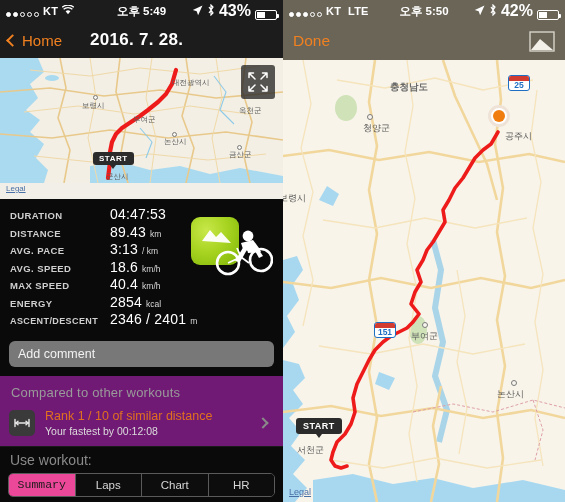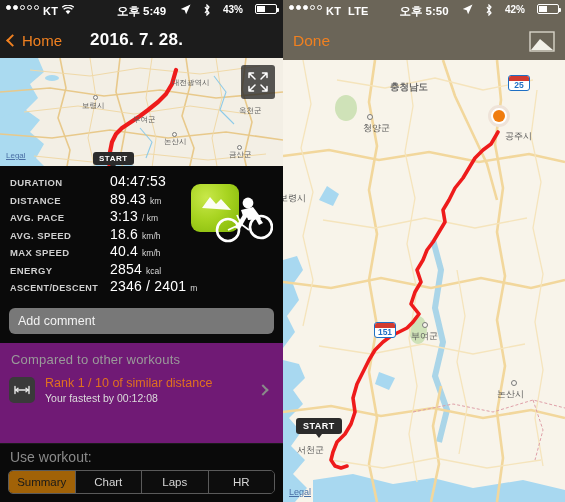--- a/index.html
+++ b/index.html
@@ -10,32 +10,32 @@
     overflow: hidden;
   }
   .screen { display: flex; width: 565px; height: 502px; }
 
   
   .statusbar {
     height: 22px; display: flex; align-items: center;
     padding: 0 6px; font-size: 11px; font-weight: bold;
     color: #fff; position: relative; flex-shrink: 0;
   }
-  .sb-left { display: flex; align-items: flex-start; gap: 4px; }
+  .sb-left { display: flex; align-items: flex-end; gap: 4px; }
   .dots { display: flex; gap: 2px; align-items: center; }
   .dot { width: 5px; height: 5px; border-radius: 50%; border: 1px solid #fff; }
   .dot.on { background: #fff; }
   .carrier { font-size: 11px; letter-spacing: .2px; }
   .sb-center {
     position: absolute; left: 0; right: 0; text-align: center;
     font-size: 11.5px; font-weight: bold; pointer-events: none;
   }
   .sb-right {
-    margin-left: auto; display: flex; align-items: flex-start; gap: 12px;
-    font-size: 10px; z-index: 2;
+    margin-left: auto; display: flex; align-items: flex-end; gap: 4px;
+    font-size: 16px; z-index: 2;
   }
   .batt {
     width: 22px; height: 10px; border: 1px solid #fff; border-radius: 2px;
     position: relative; padding: 1px;
   }
   .batt:after {
     content: ""; position: absolute; right: -3px; top: 3px;
     width: 2px; height: 4px; background: #fff; border-radius: 0 1px 1px 0;
   }
   .batt i { display: block; height: 100%; background: #fff; }
@@ -61,21 +61,21 @@
     border-bottom: 2.4px solid #f08020; transform: rotate(45deg);
     margin-right: 2px;
   }
   .nav-title {
     position: absolute; left: 90px; color: #fff;
     font-size: 17px; font-weight: bold; letter-spacing: .3px;
   }
 
   
   .map-left {
-    height: 108px; flex-shrink: 0; position: relative; overflow: hidden;
+    height: 141px; flex-shrink: 0; position: relative; overflow: hidden;
     background: #f2efe8;
   }
   .map-canvas { position: absolute; inset: 0; }
   .mlabel {
     position: absolute; font-size: 7.5px; color: #5c5c5c;
     white-space: nowrap; font-family: "DejaVu Sans", sans-serif;
   }
   .mcity { position: absolute; }
   .mcity .ring {
     width: 5px; height: 5px; border-radius: 50%;
@@ -162,21 +162,21 @@
   .segmented {
     display: flex; border: 1px solid #5a5a5a; border-radius: 5px;
     overflow: hidden; height: 24px;
   }
   .seg {
     flex: 1; display: flex; align-items: center; justify-content: center;
     color: #d6d6d6; font-size: 11.5px; border-right: 1px solid #5a5a5a;
     cursor: pointer; background: #0d0d0d;
   }
   .seg:last-child { border-right: none; }
-  .seg.active { background: #a16207; color: #1a1a1a; }
+  .seg.active { background: #ec4899; color: #1a1a1a; font-family: Liberation Mono, monospace; }
 
   
   .panel-right {
     width: 282px; height: 502px; position: relative; overflow: hidden;
     background: #f7f3e9;
   }
   .panel-right .statusbar { background: #6b6558; position: relative; z-index: 5; }
   .rnav {
     height: 38px; background: #6b6558; display: flex; align-items: center;
     padding: 0 10px; position: relative; z-index: 5;
@@ -429,22 +429,22 @@
           <div class="rank-sub">Your fastest by 00:12:08</div>
         </div>
         <div class="chev-right"></div>
       </div>
     </div>
 
     <div class="bottom">
       <div class="use-label">Use workout:</div>
       <div class="segmented">
         <div class="seg active">Summary</div>
+        <div class="seg">Laps</div>
         <div class="seg">Chart</div>
-        <div class="seg">Laps</div>
         <div class="seg">HR</div>
       </div>
     </div>
   </div>
 
   <div class="panel-right">
 
     <div class="statusbar">
       <div class="sb-left">
         <span class="dots">

